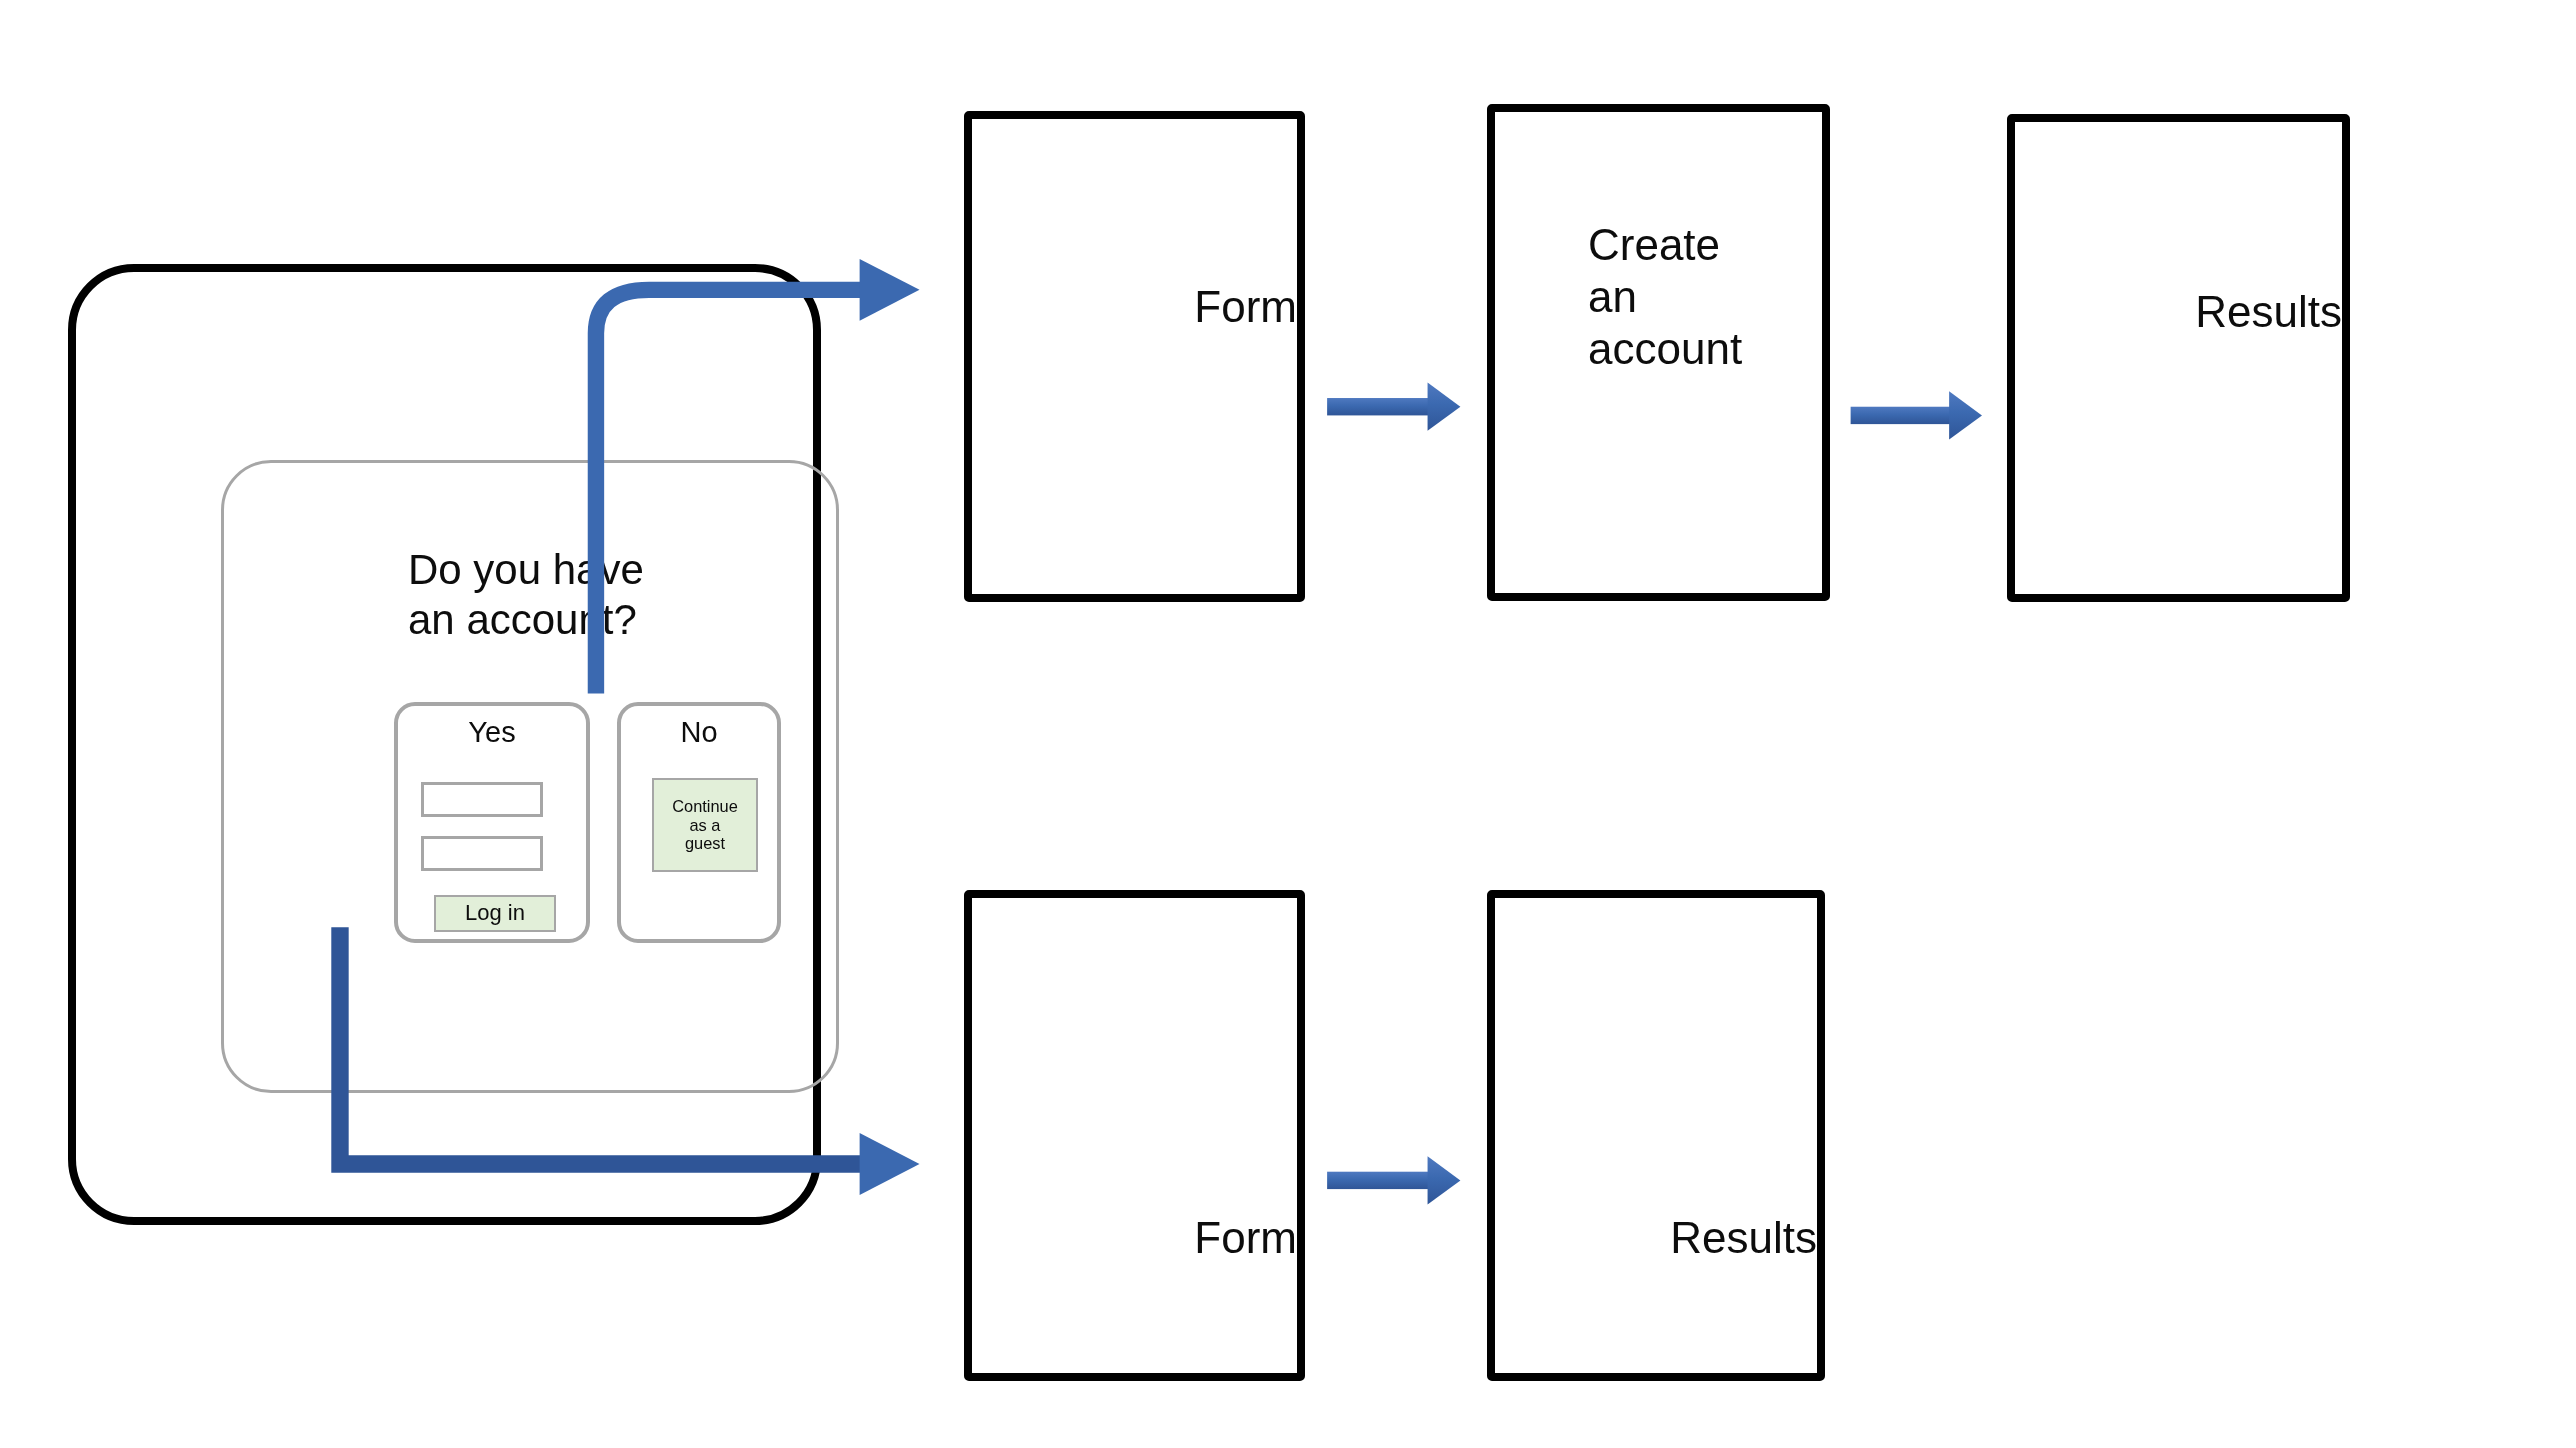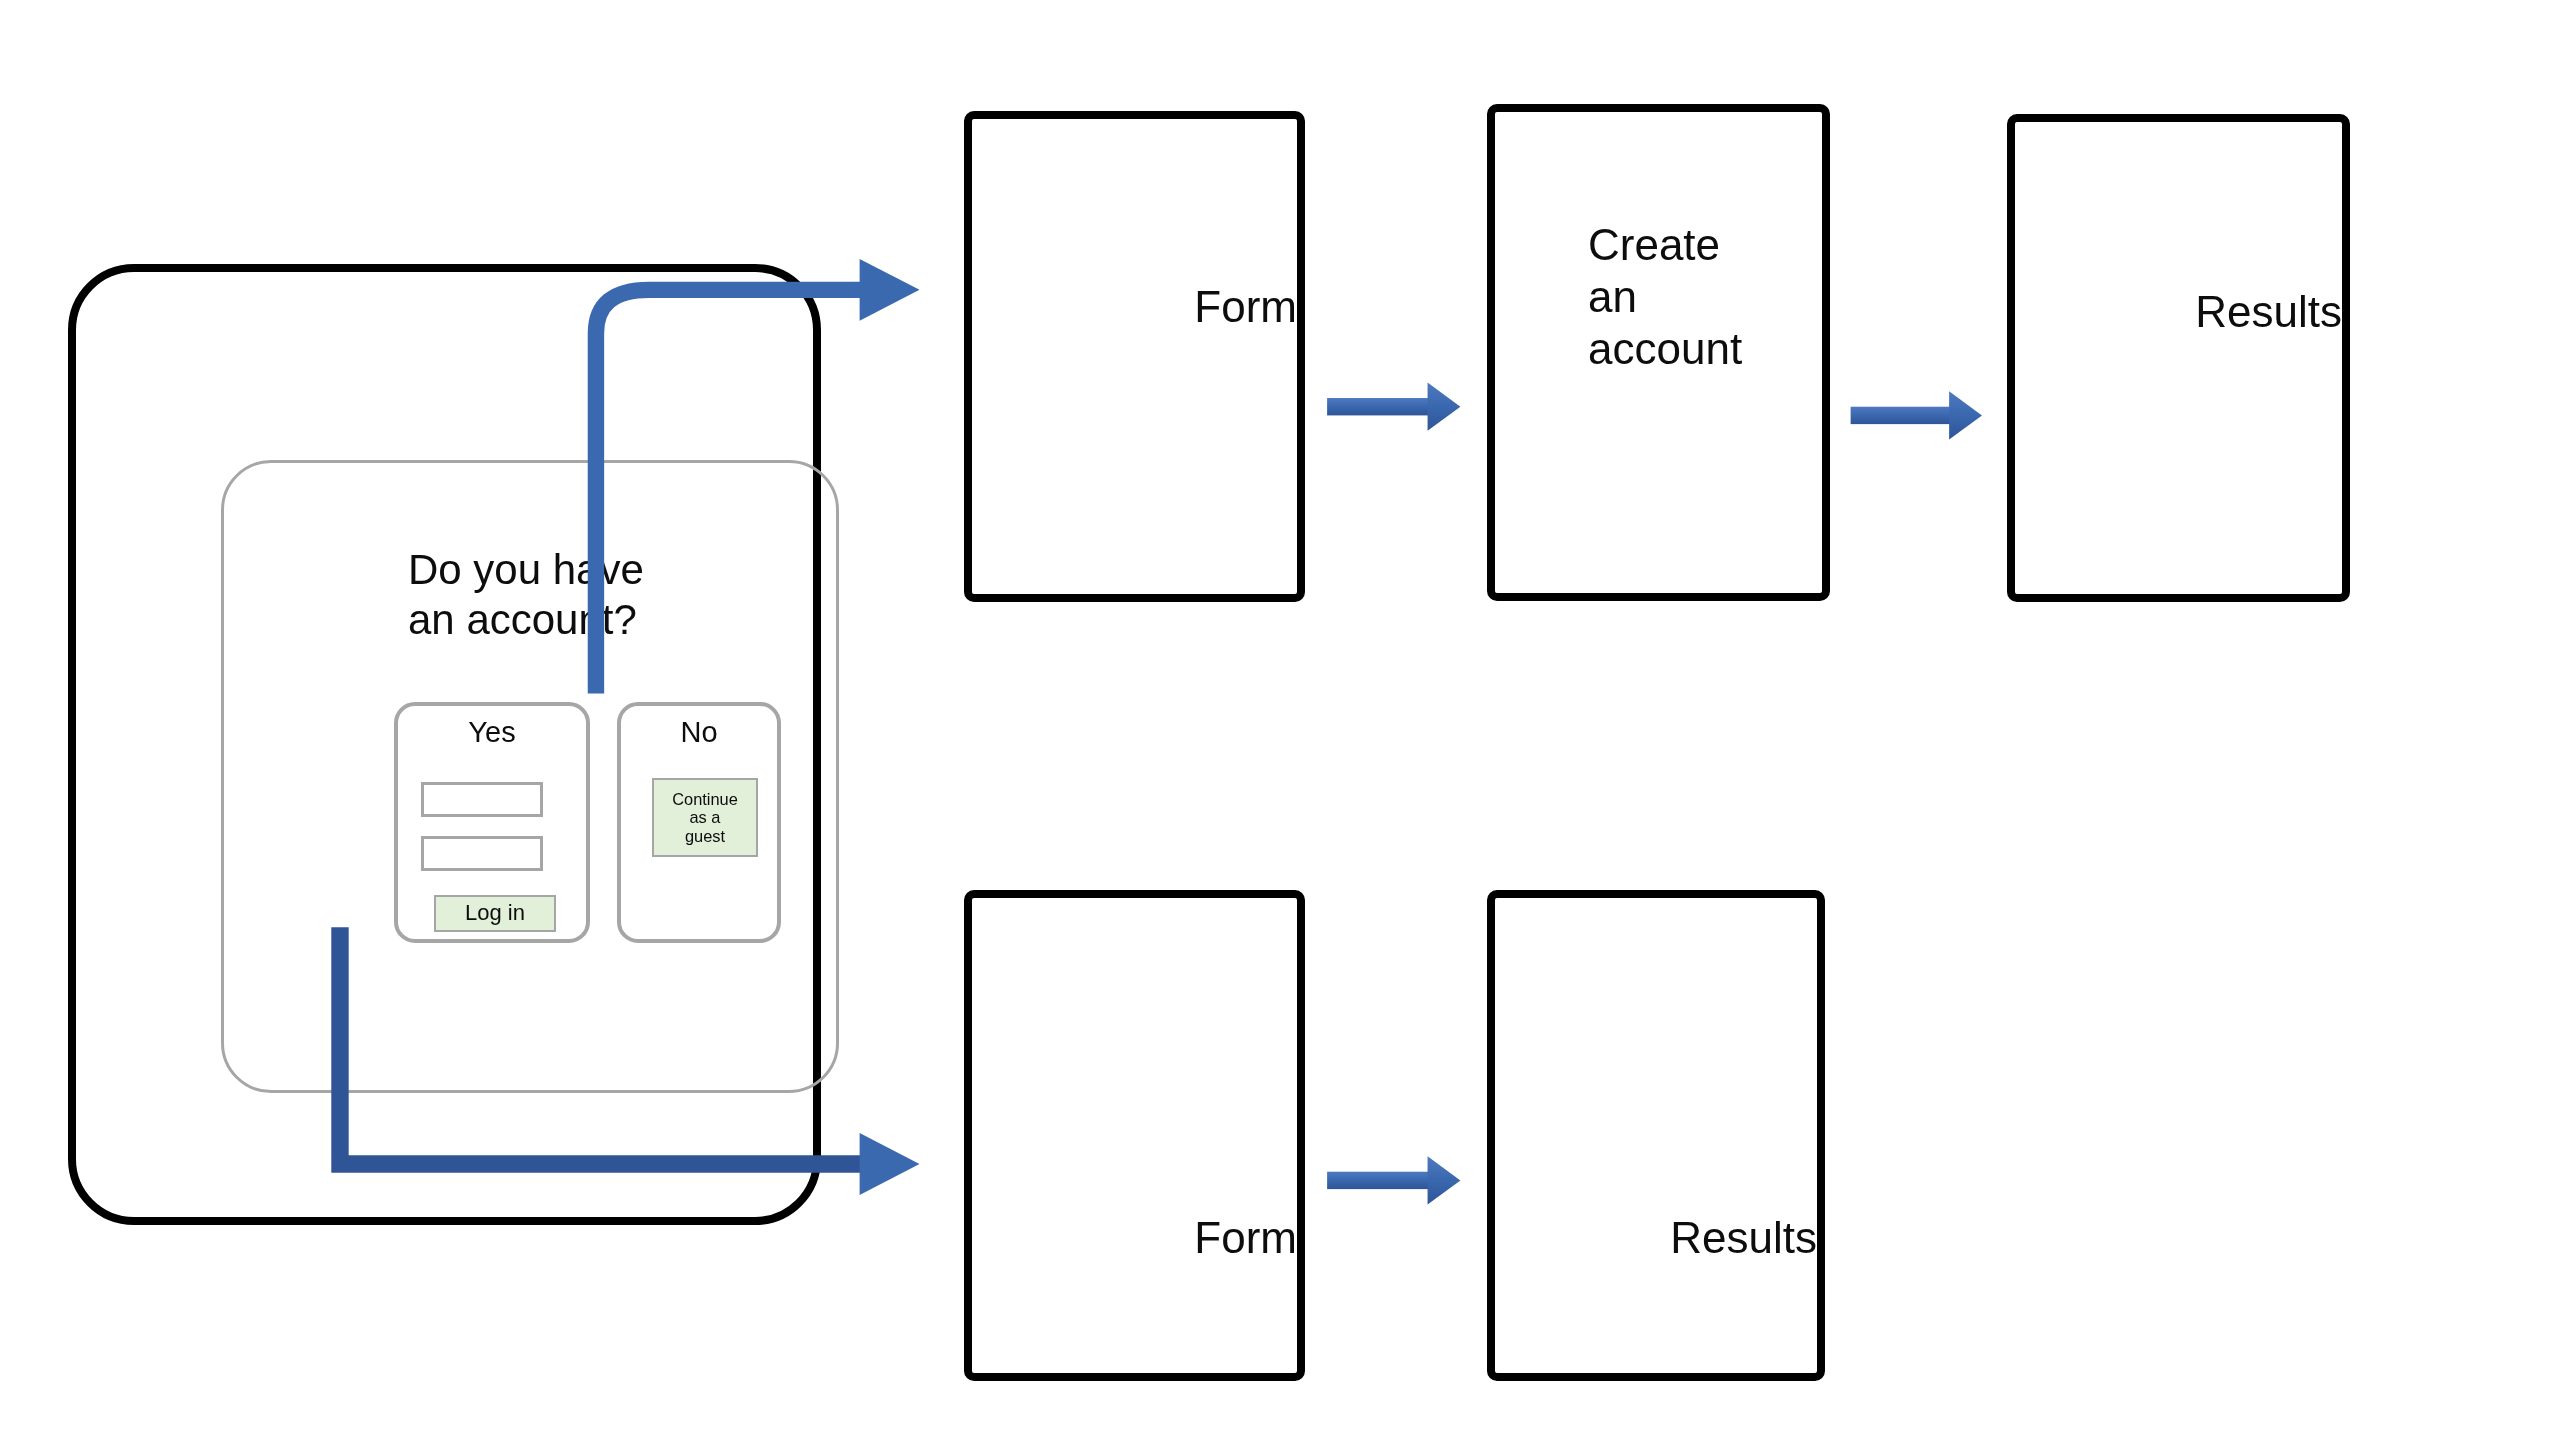--- a/index.html
+++ b/index.html
@@ -140,31 +140,31 @@
     left: 36px;
     top: 189px;
     width: 122px;
     height: 37px;
     font-size: 22px;
   }
   #guest-btn {
     left: 31px;
     top: 72px;
     width: 106px;
-    height: 79px;
+    height: 94px;
     font-size: 16.4px;
     flex-direction: column;
   }
 
   
   .step-box {
     position: absolute;
     background: #ffffff;
     border: 8.7px solid #000000;
-    border-radius: 10px;
+    border-radius: 5px;
     box-sizing: border-box;
     z-index: 2;
   }
   .step-text {
     position: absolute;
     left: 0;
     width: 100%;
     text-align: right;
     font-size: 44px;
     color: #0d0d0d;

